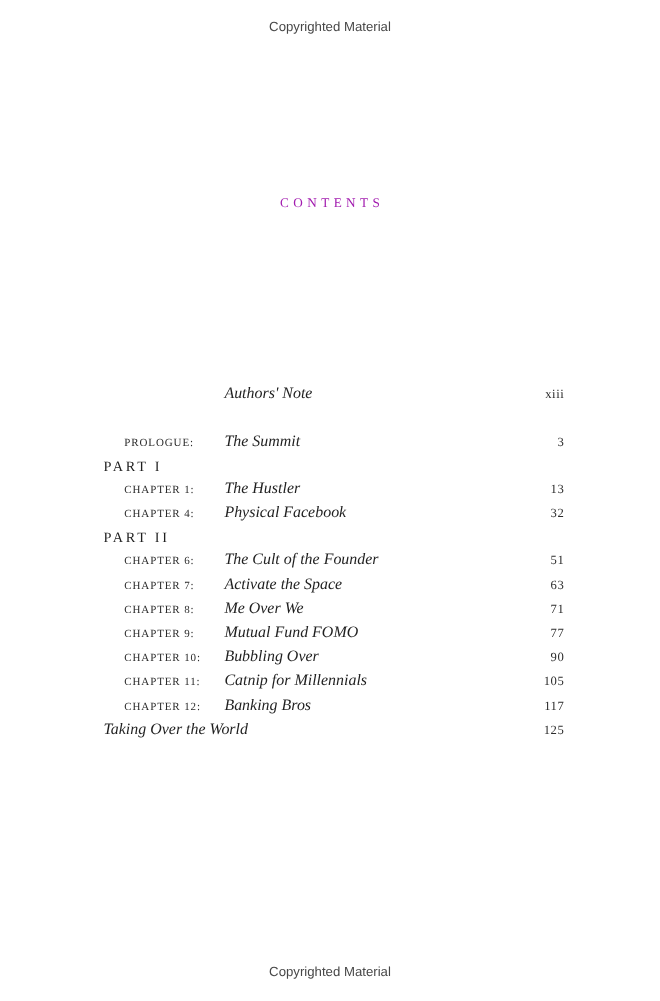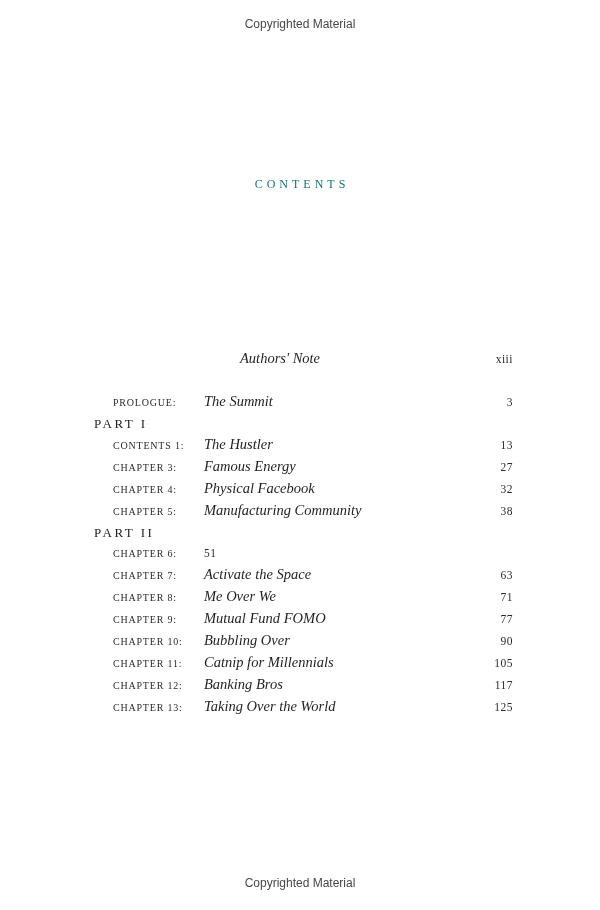--- a/index.html
+++ b/index.html
@@ -28,21 +28,21 @@
   .notice.top { top: 17px; }
   .notice.bottom { top: 876px; }
   .contents-title {
     position: absolute;
     top: 177px;
     left: 4px;
     right: 0;
     text-align: center;
     font-size: 12px;
     letter-spacing: 4px;
-    color: #0f766e;
+    color: #a21caf;
   }
   .toc {
     position: absolute;
     left: 94px;
     top: 348px;
     width: 419px;
   }
   .row {
     display: flex;
     align-items: baseline;
@@ -65,21 +65,21 @@
     white-space: nowrap;
     font-style: italic;
   }
   .row .title.italic { font-style: italic; }
   .row .pagenum {
     flex: none;
     font-size: 11.5px;
     letter-spacing: 0.5px;
     color: #2b2b2b;
   }
-  .front-row { margin-bottom: 21px; gap: 36px; }
+  .front-row { margin-bottom: 21px; }
   .part-heading {
     line-height: 21px;
     font-size: 13px;
     letter-spacing: 2.5px;
     color: #1f1f1f;
   }
 </style>
 </head>
 <body>
 
@@ -100,46 +100,37 @@
     <div class="row">
       <span class="label">PROLOGUE:</span>
       <span class="title">The Summit</span>
       <span class="pagenum">3</span>
     </div>
 
     <div class="part">
       <div class="part-heading">PART I</div>
 
       <div class="row">
-        <span class="label">CONTENTS 1:</span>
+        <span class="label">CHAPTER 1:</span>
         <span class="title">The Hustler</span>
         <span class="pagenum">13</span>
-      </div>
-      <div class="row">
-        <span class="label">CHAPTER 3:</span>
-        <span class="title">Famous Energy</span>
-        <span class="pagenum">27</span>
       </div>
       <div class="row">
         <span class="label">CHAPTER 4:</span>
         <span class="title">Physical Facebook</span>
         <span class="pagenum">32</span>
-      </div>
-      <div class="row">
-        <span class="label">CHAPTER 5:</span>
-        <span class="title">Manufacturing Community</span>
-        <span class="pagenum">38</span>
       </div>
     </div>
 
     <div class="part">
       <div class="part-heading">PART II</div>
 
       <div class="row">
         <span class="label">CHAPTER 6:</span>
+        <span class="title">The Cult of the Founder</span>
         <span class="pagenum">51</span>
       </div>
       <div class="row">
         <span class="label">CHAPTER 7:</span>
         <span class="title">Activate the Space</span>
         <span class="pagenum">63</span>
       </div>
       <div class="row">
         <span class="label">CHAPTER 8:</span>
         <span class="title">Me Over We</span>
@@ -159,21 +150,20 @@
         <span class="label">CHAPTER 11:</span>
         <span class="title">Catnip for Millennials</span>
         <span class="pagenum">105</span>
       </div>
       <div class="row">
         <span class="label">CHAPTER 12:</span>
         <span class="title">Banking Bros</span>
         <span class="pagenum">117</span>
       </div>
       <div class="row">
-        <span class="label">CHAPTER 13:</span>
         <span class="title">Taking Over the World</span>
         <span class="pagenum">125</span>
       </div>
     </div>
 
   </div>
 
   <div class="notice bottom">Copyrighted Material</div>
 
 </div>

